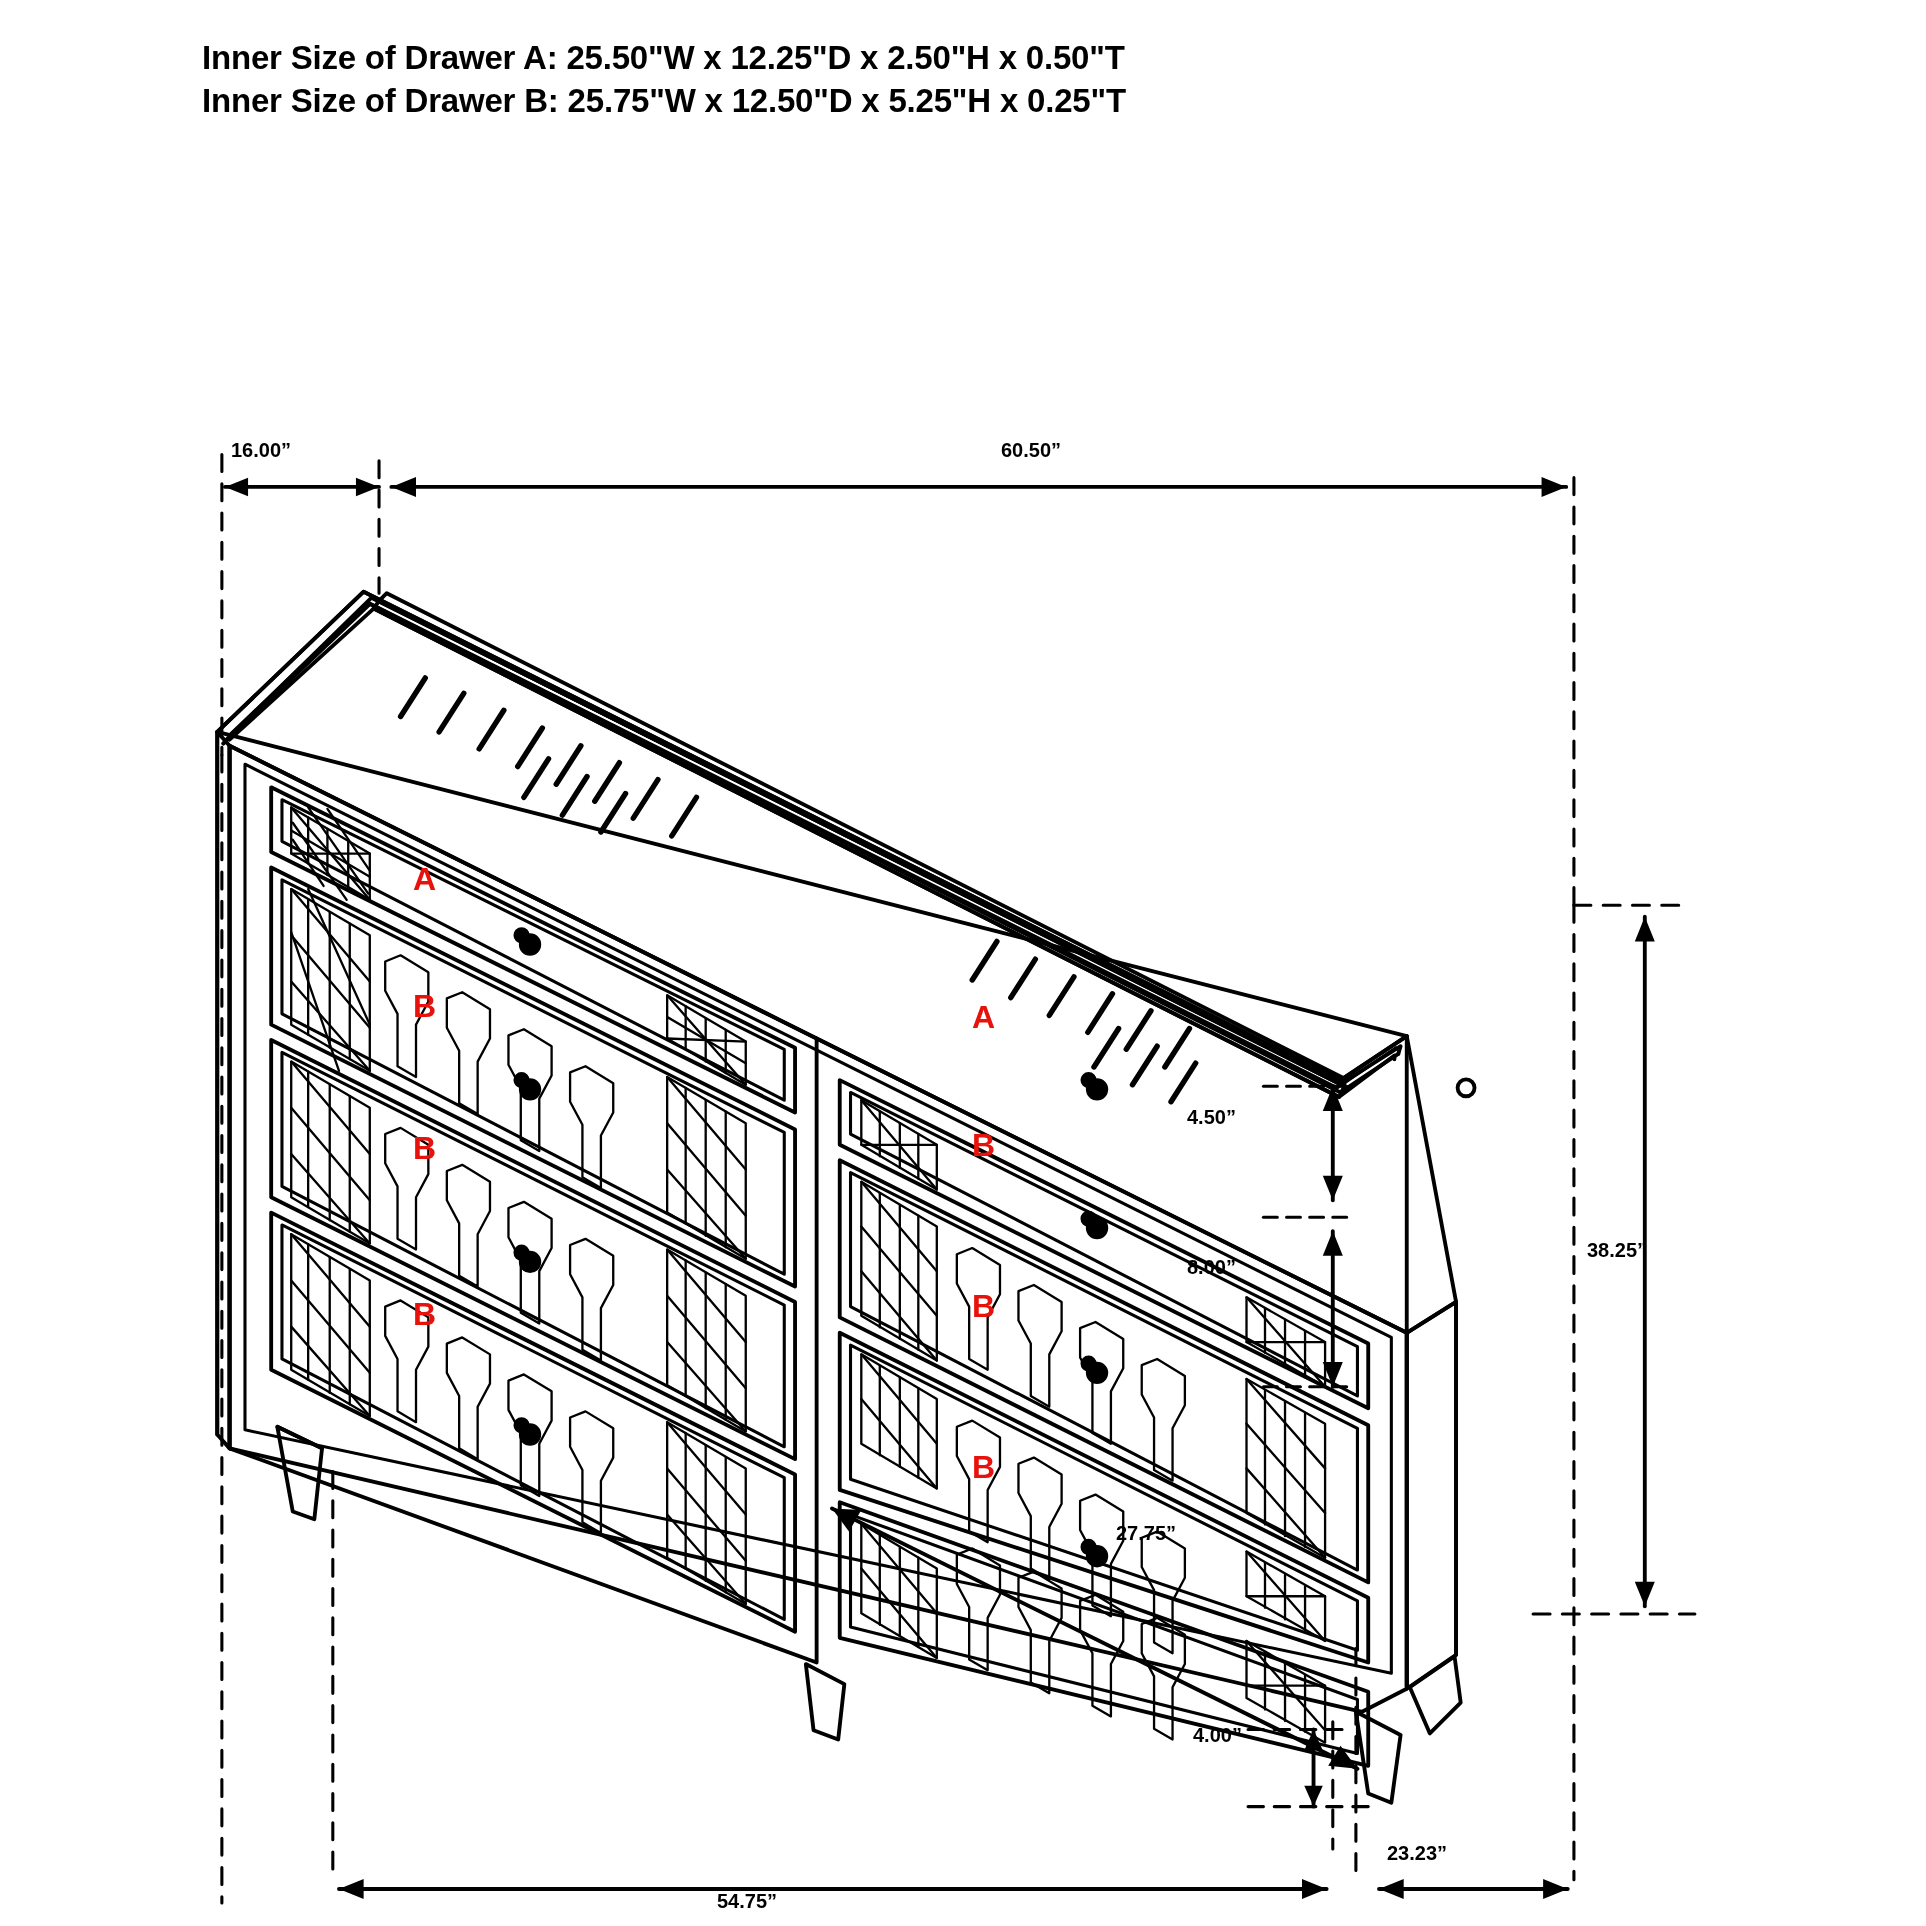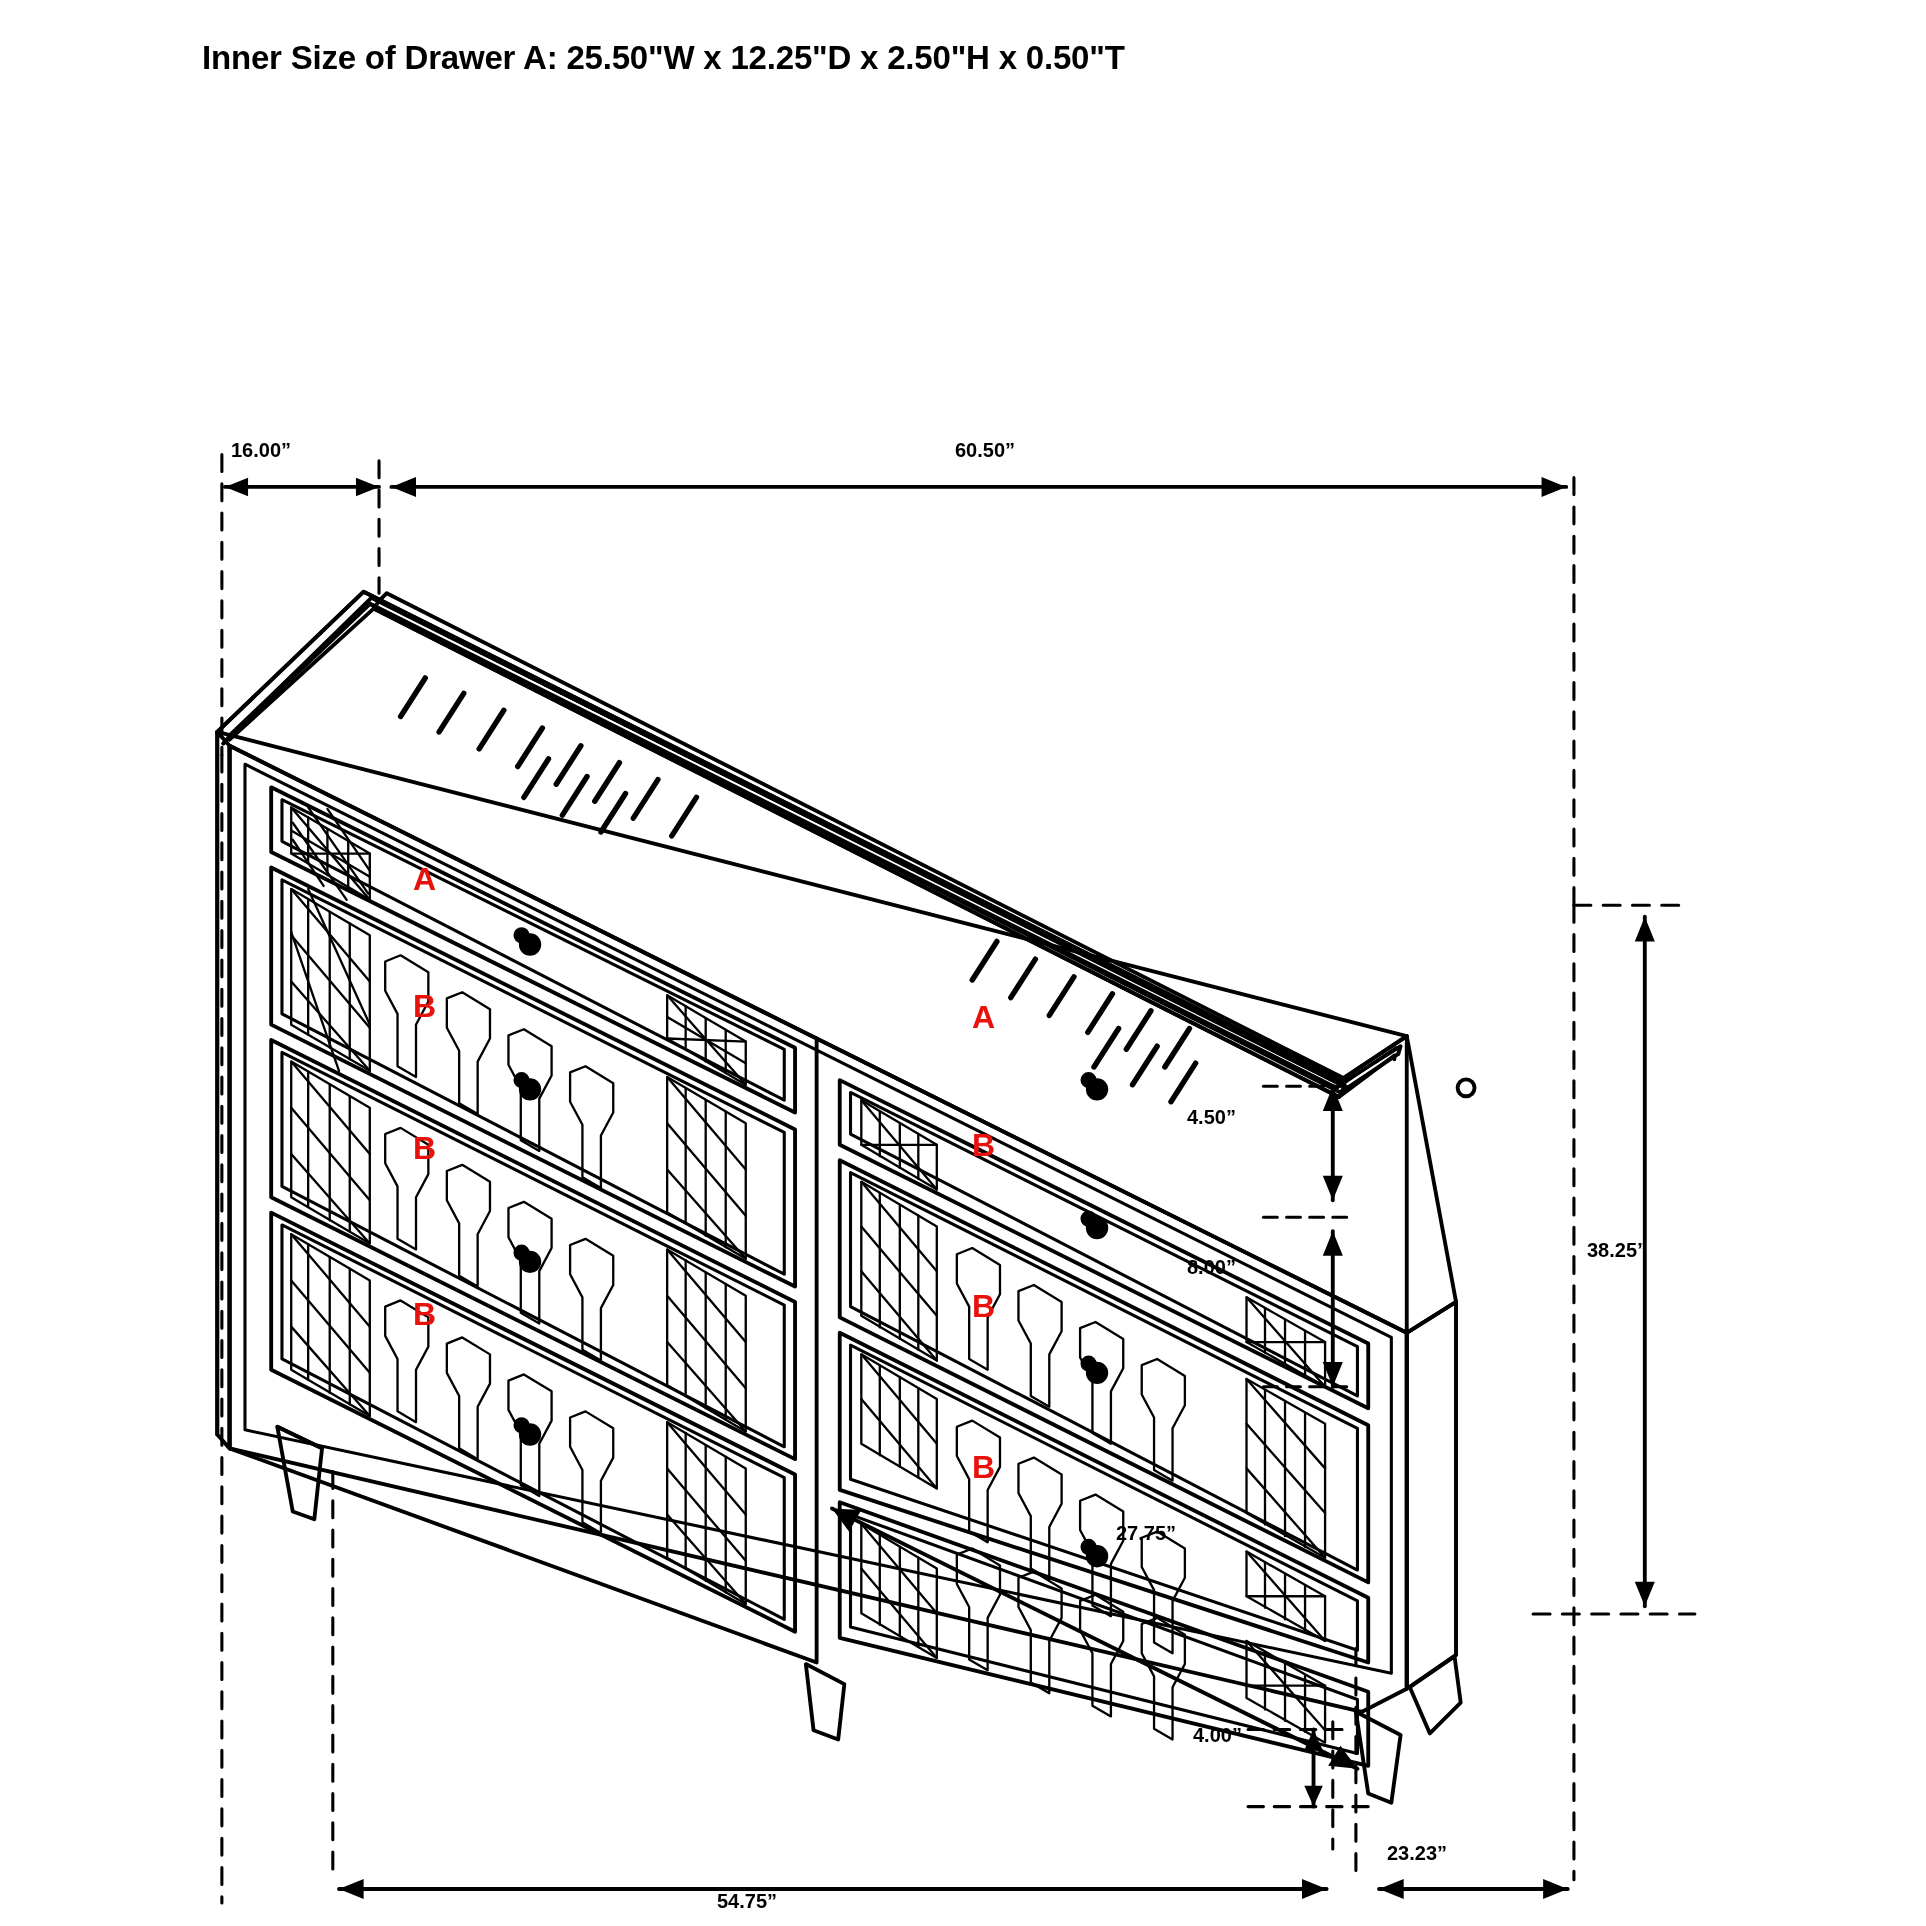--- a/index.html
+++ b/index.html
@@ -54,20 +54,21 @@
     white-space: nowrap;
   }
 </style>
 </head>
 <body>
 
 <div id="stage">
 
   <div class="spec-block">
     <span class="spec-line">Inner Size of Drawer A: 25.50"W x 12.25"D x 2.50"H x 0.50"T</span>
+    <span class="spec-line">Inner Size of Drawer B: 25.75"W x 12.50"D x 5.25"H x 0.25"T</span>
   </div>
 
   <svg id="drawing" viewBox="0 0 2500 2500">
     <g fill="none" stroke="#000" stroke-width="5" stroke-linejoin="round" stroke-linecap="round">
 
       <g stroke-width="4" stroke-dasharray="22 16">
         <line x1="288" y1="590" x2="288" y2="980"></line>
         <line x1="288" y1="980" x2="288" y2="2470"></line>
         <line x1="492" y1="598" x2="492" y2="770"></line>
         <line x1="2043" y1="620" x2="2043" y2="1175"></line>
@@ -380,21 +381,21 @@
       <polygon points="1080,1958 1118,1960 1102,1988" fill="#000" stroke="none"></polygon>
       <polygon points="1762,2296 1724,2292 1740,2266" fill="#000" stroke="none"></polygon>
 
       <line x1="1640" y1="1410" x2="1760" y2="1410" stroke-width="4" stroke-dasharray="18 12"></line>
       <line x1="1640" y1="1580" x2="1760" y2="1580" stroke-width="4" stroke-dasharray="18 12"></line>
       <line x1="1640" y1="1800" x2="1760" y2="1800" stroke-width="4" stroke-dasharray="18 12"></line>
     </g>
   </svg>
 
   <div class="dim-label" style="left:231px; top:439px;">16.00”</div>
-  <div class="dim-label" style="left:955px; top:439px;">60.50”</div>
+  <div class="dim-label" style="left:1001px; top:439px;">60.50”</div>
   <div class="dim-label" style="left:1187px; top:1106px;">4.50”</div>
   <div class="dim-label" style="left:1187px; top:1256px;">8.00”</div>
   <div class="dim-label" style="left:1116px; top:1522px;">27.75”</div>
   <div class="dim-label" style="left:1587px; top:1239px;">38.25”</div>
   <div class="dim-label" style="left:1193px; top:1724px;">4.00”</div>
   <div class="dim-label" style="left:717px; top:1890px;">54.75”</div>
   <div class="dim-label" style="left:1387px; top:1842px;">23.23”</div>
 
   <div class="drawer-label" style="left:413px; top:861px;">A</div>
   <div class="drawer-label" style="left:413px; top:988px;">B</div>

